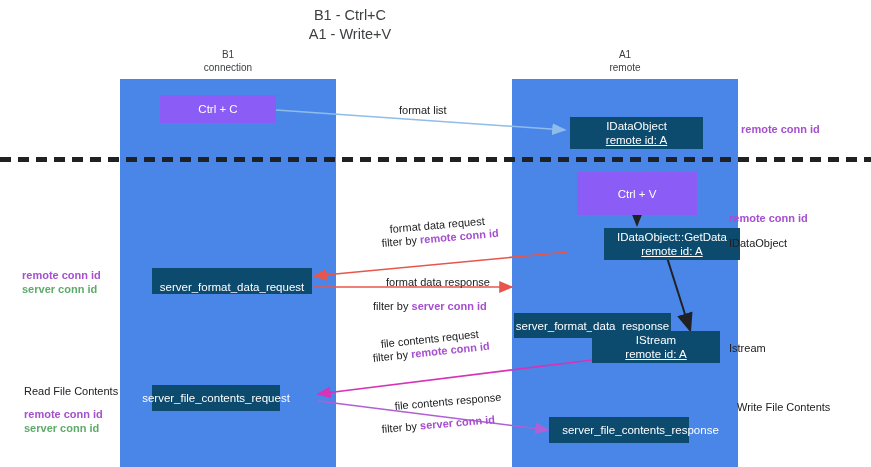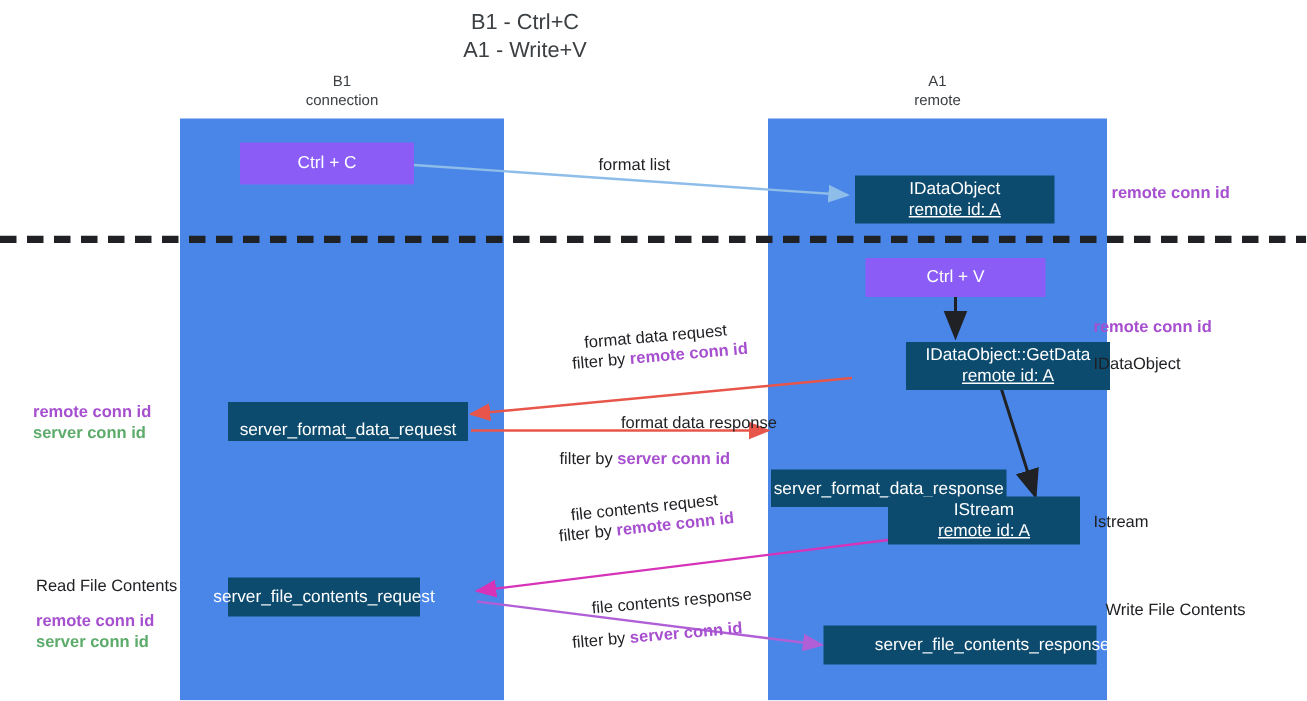--- a/index.html
+++ b/index.html
@@ -146,21 +146,21 @@
 
   <div class="node green" style="left:160px; top:95px; width:116px; height:28px;">
     <span>Ctrl + C</span>
   </div>
 
   <div class="node orange" style="left:570px; top:117px; width:133px; height:32px;">
     <span>IDataObject</span>
     <span class="l2">remote id: A</span>
   </div>
 
-  <div class="node green" style="left:577px; top:172px; width:120px; height:26px;">
+  <div class="node green" style="left:577px; top:172px; width:120px; height:43px;">
     <span>Ctrl + V</span>
   </div>
 
   <div class="node orange" style="left:568px; top:228px; width:136px; height:32px;margin-left:36px;">
     <span>IDataObject::GetData</span>
     <span class="l2">remote id: A</span>
   </div>
 
   <div class="node orange" style="left:152px; top:268px; width:160px; height:26px;justify-content:flex-end;">
     <span>server_format_data_request</span>
@@ -172,30 +172,30 @@
 
   <div class="node orange" style="left:592px; top:331px; width:128px; height:32px;">
     <span>IStream</span>
     <span class="l2">remote id: A</span>
   </div>
 
   <div class="node orange" style="left:152px; top:385px; width:128px; height:26px;">
     <span>server_file_contents_request</span>
   </div>
 
-  <div class="node orange" style="left:549px; top:417px; width:182px; height:26px;padding-left:43px;">
+  <div class="node orange" style="left:549px; top:417px; width:140px; height:26px;padding-left:43px;">
     <span>server_file_contents_response</span>
   </div>
 
   <div class="lbl" style="left:399px; top:103px;">format list</div>
 
   <div class="lbl rot" style="left:389px; top:222px; transform: rotate(-5deg);">format data request</div>
   <div class="lbl rot" style="left:381px; top:236px; transform: rotate(-5deg);"><span>filter by </span><span class="purple-in">remote conn id</span></div>
 
-  <div class="lbl" style="left:386px; top:275px;margin-left:28px;">format data response</div>
+  <div class="lbl" style="left:386px; top:275px;">format data response</div>
   <div class="lbl" style="left:373px; top:299px;"><span>filter by </span><span class="purple-in">server conn id</span></div>
 
   <div class="lbl rot" style="left:380px; top:337px; transform: rotate(-6deg);">file contents request</div>
   <div class="lbl rot" style="left:372px; top:351px; transform: rotate(-6deg);"><span>filter by </span><span class="purple-in">remote conn id</span></div>
 
   <div class="lbl rot" style="left:394px; top:399px; transform: rotate(-5deg);">file contents response</div>
   <div class="lbl rot" style="left:381px; top:422px; transform: rotate(-5deg);"><span>filter by </span><span class="purple-in">server conn id</span></div>
 
   <div class="lbl purple" style="left:741px; top:122px;">remote conn id</div>
   <div class="lbl purple" style="left:729px; top:211px;">remote conn id</div>

